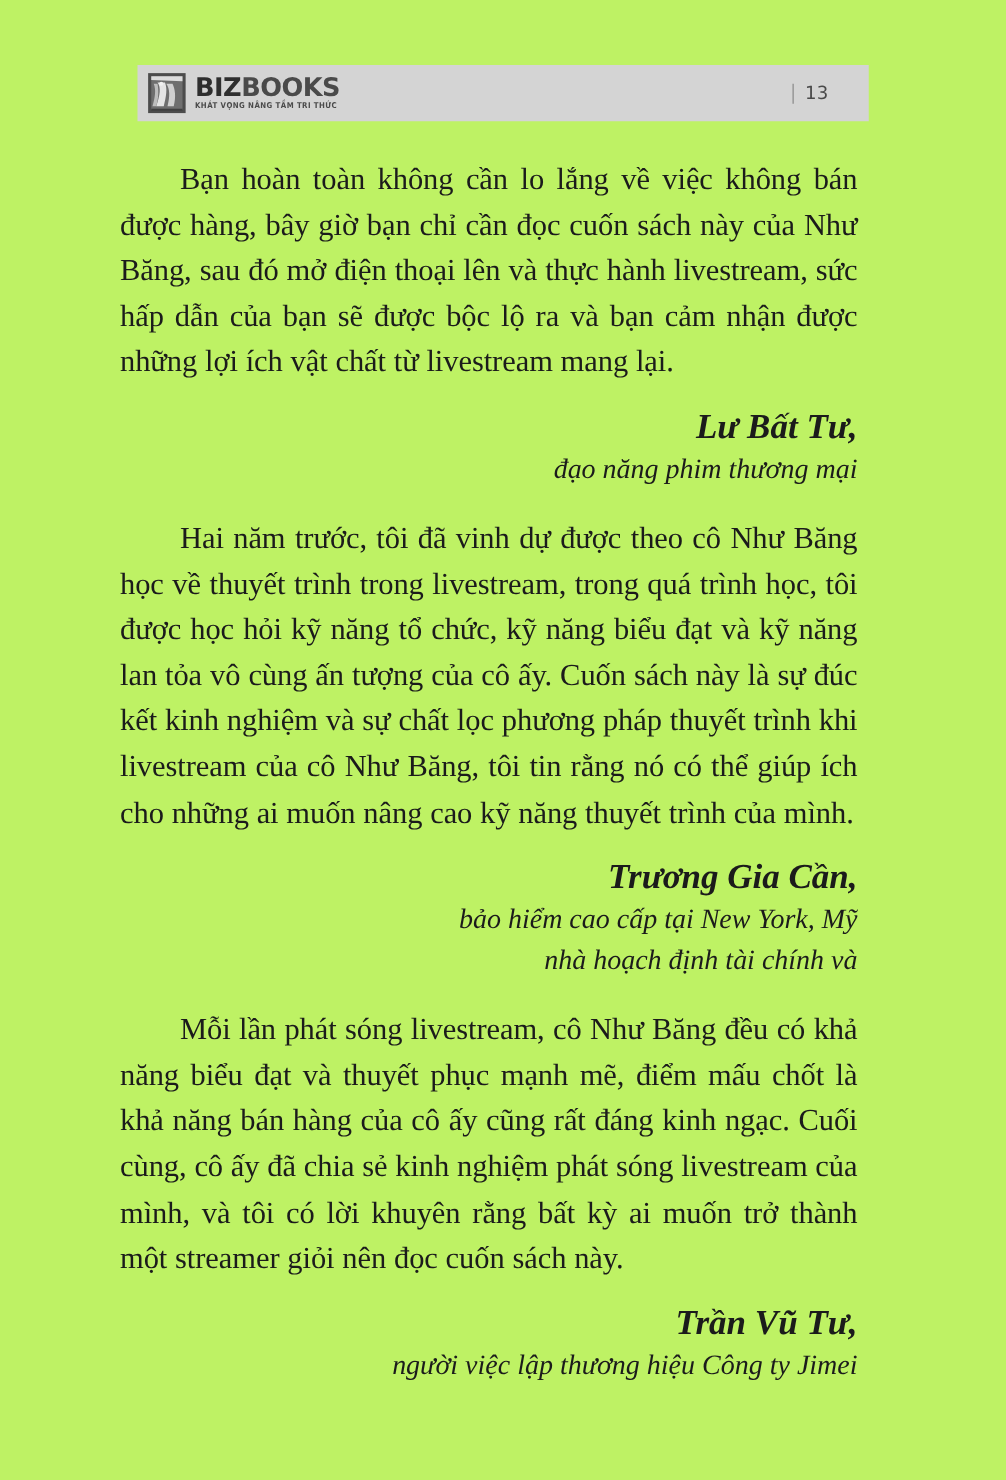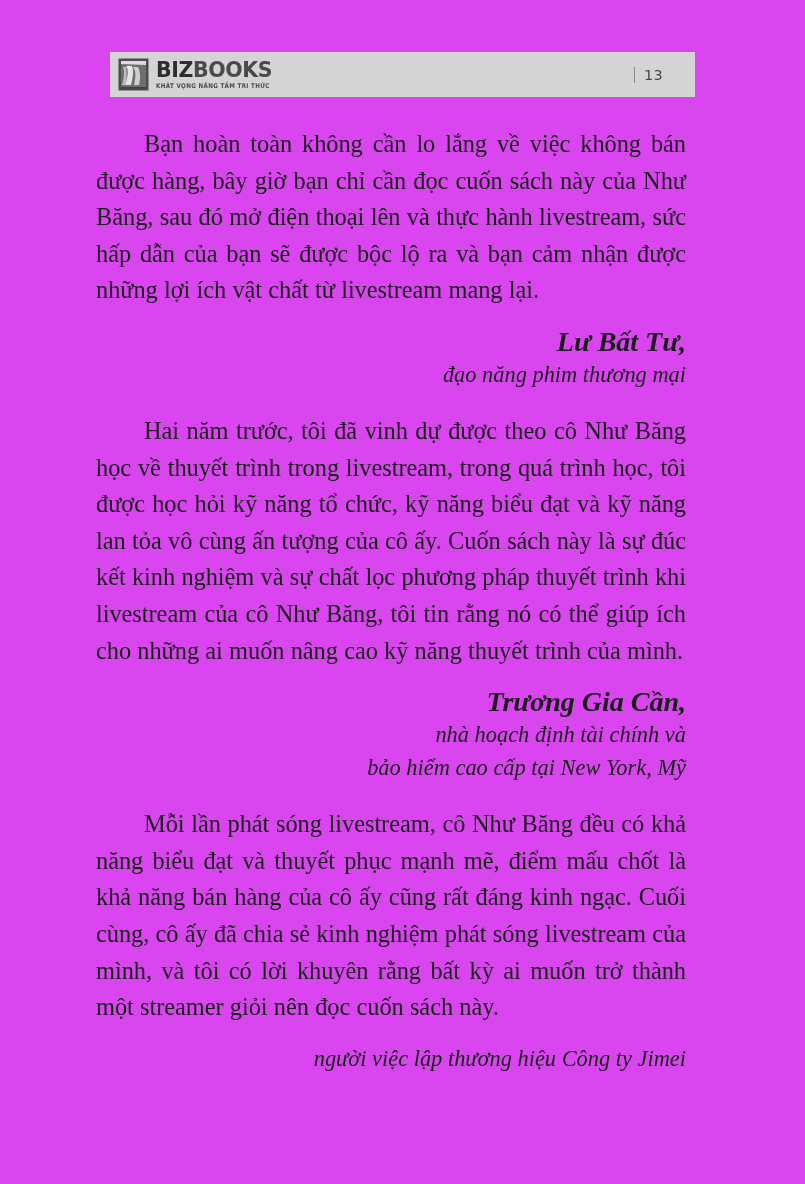--- a/index.html
+++ b/index.html
@@ -12,21 +12,21 @@
     height: 1184px;
     position: relative;
     font-family: "Liberation Serif", "DejaVu Serif", serif;
     color: #1b1b1b;
     overflow: hidden;
   }
 
   .page {
     position: absolute;
     inset: 0;
-    background: #d946ef;
+    background: #bef264;
   }
 
   
   .running-header {
     position: absolute;
     left: 110px;
     top: 52px;
     width: 585px;
     height: 45px;
     background: #d4d4d4;
@@ -182,25 +182,26 @@
     <div class="attribution">
       <span class="credit-name">Lư Bất Tư,</span>
       <span class="credit-role">đạo năng phim thương mại</span>
     </div>
     <div class="gap-after-credit"></div>
 
     <p class="body-par">Hai năm trước, tôi đã vinh dự được theo cô Như Băng học về thuyết trình trong livestream, trong quá trình học, tôi được học hỏi kỹ năng tổ chức, kỹ năng biểu đạt và kỹ năng lan tỏa vô cùng ấn tượng của cô ấy. Cuốn sách này là sự đúc kết kinh nghiệm và sự chất lọc phương pháp thuyết trình khi livestream của cô Như Băng, tôi tin rằng nó có thể giúp ích cho những ai muốn nâng cao kỹ năng thuyết trình của mình.</p>
     <div class="gap-after-par"></div>
     <div class="attribution">
       <span class="credit-name">Trương Gia Cần,</span>
+      <span class="credit-role">bảo hiểm cao cấp tại New York, Mỹ</span>
       <span class="credit-role">nhà hoạch định tài chính và</span>
-      <span class="credit-role">bảo hiểm cao cấp tại New York, Mỹ</span>
     </div>
     <div class="gap-after-credit"></div>
 
     <p class="body-par">Mỗi lần phát sóng livestream, cô Như Băng đều có khả năng biểu đạt và thuyết phục mạnh mẽ, điểm mấu chốt là khả năng bán hàng của cô ấy cũng rất đáng kinh ngạc. Cuối cùng, cô ấy đã chia sẻ kinh nghiệm phát sóng livestream của mình, và tôi có lời khuyên rằng bất kỳ ai muốn trở thành một streamer giỏi nên đọc cuốn sách này.</p>
     <div class="gap-after-par"></div>
     <div class="attribution">
+      <span class="credit-name">Trần Vũ Tư,</span>
       <span class="credit-role">người việc lập thương hiệu Công ty Jimei</span>
     </div>
 
   </div>
 </div>
 
 </body></html>

